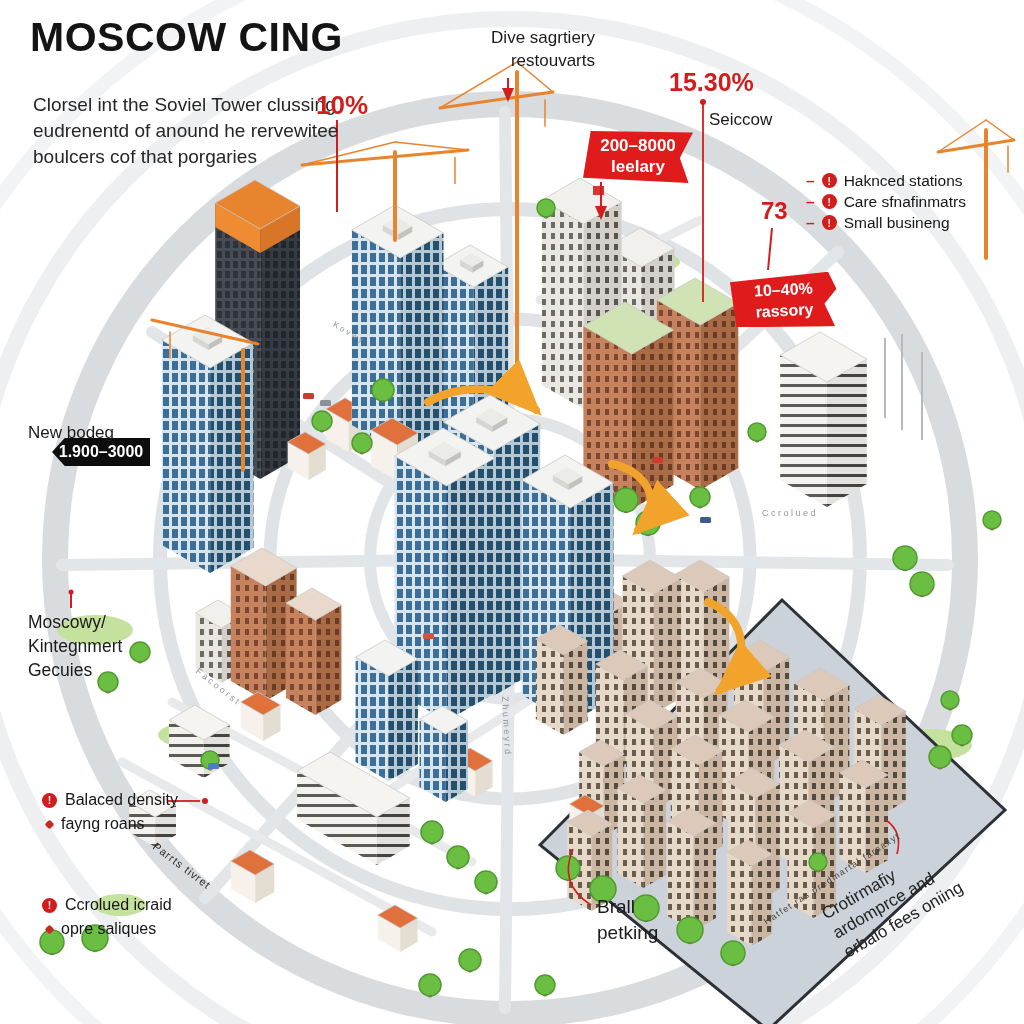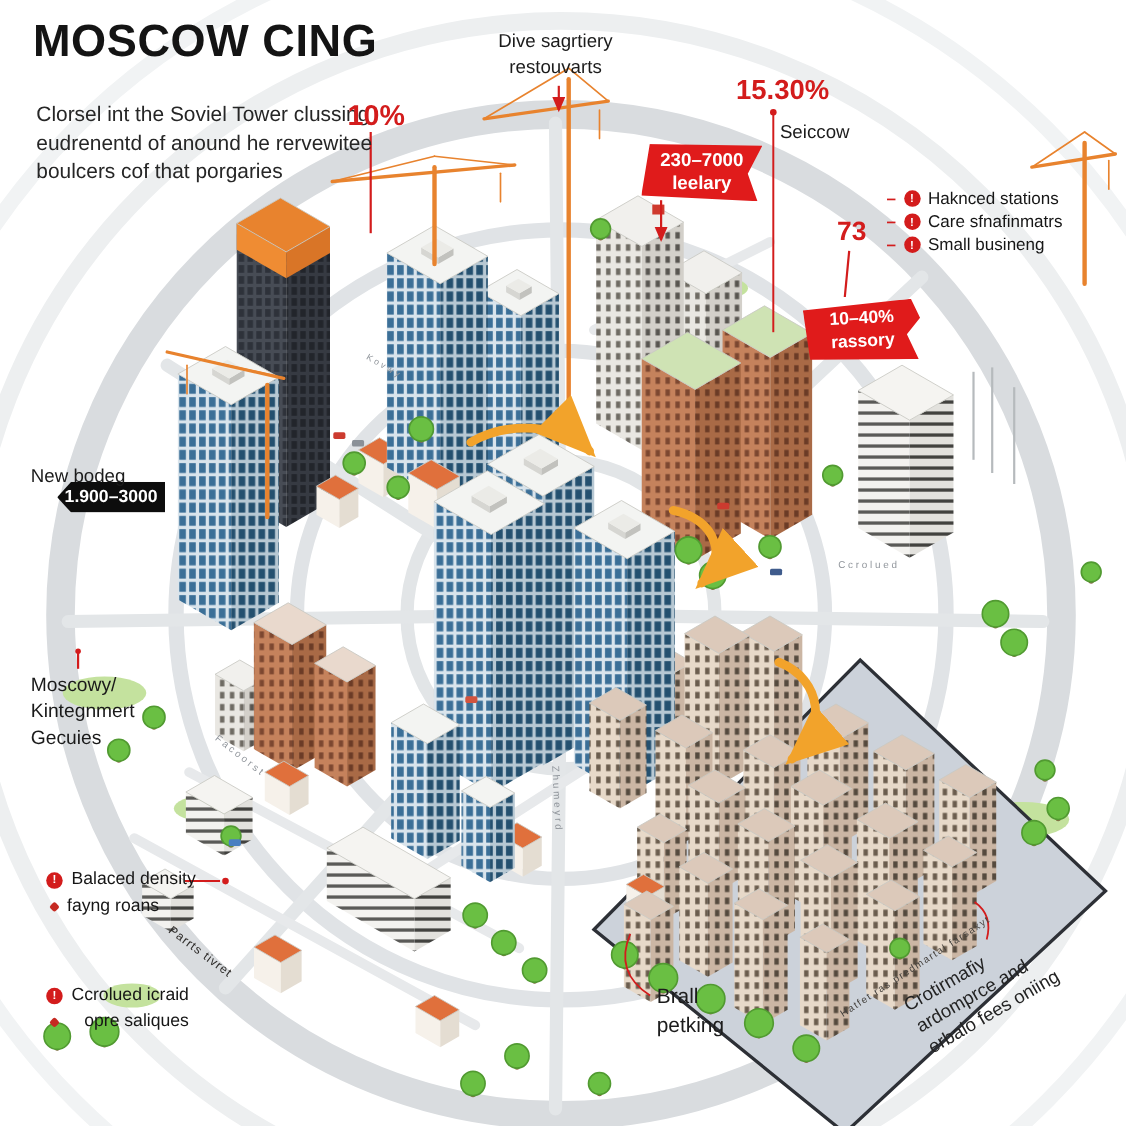--- a/index.html
+++ b/index.html
@@ -7,21 +7,21 @@
          font-family:Liberation Sans, sans-serif;color:#1a1a1a;}
   .abs{position:absolute;}
   svg.city{position:absolute;left:0;top:0;}
   .title{left:30px;top:14px;font-size:41px;font-weight:800;letter-spacing:.5px;color:#141414;}
   .subtitle{left:33px;top:92px;font-size:19px;line-height:26px;color:#262626;}
   .pct{font-weight:800;color:#d31c1c;}
   .pct-cranes{left:316px;top:90px;font-size:26px;}
   .pct-growth{left:669px;top:68px;font-size:25px;}
   .count73{left:761px;top:197px;font-size:24px;font-weight:800;color:#d31c1c;}
   .blk-label{color:#1b1b1b;font-size:17px;}
-  .diversity{left:415px;top:26px;width:180px;text-align:center;line-height:23px;}
+  .diversity{left:415px;top:26px;width:180px;text-align:right;line-height:23px;}
   .seiccow{left:709px;top:110px;}
   .flag{position:absolute;background:#e01b1b;color:#fff;font-weight:700;text-align:center;}
   .flag-salary{left:583px;top:131px;width:110px;height:48px;font-size:17px;line-height:21px;padding-top:4px;
                clip-path:polygon(7% 0,100% 3%,88% 52%,96% 100%,0 90%);}
   .flag-history{left:731px;top:274px;width:106px;height:50px;font-size:16px;line-height:21px;padding-top:5px;
                transform:rotate(-3deg);clip-path:polygon(0 10%,93% 0,100% 32%,88% 58%,97% 100%,4% 92%);}
   .flag-black{left:52px;top:391px;width:98px;height:28px;background:#0d0d0d;color:#fff;font-weight:700;
               font-size:16px;line-height:28px;text-align:center;
               clip-path:polygon(13% 0,100% 0,100% 100%,13% 100%,0 50%);margin-top:47px;}
   .newbodeg{left:28px;top:423px;font-size:17px;}
@@ -534,21 +534,21 @@
   </div>
 
   <div class="abs pct pct-cranes">10%</div>
 
   <div class="abs blk-label diversity">
     <div>Dive sagrtiery</div>
     <div>restouvarts</div>
   </div>
 
   <div class="abs flag flag-salary">
-    <div>230–7000</div>
+    <div>200–8000</div>
     <div>leelary</div>
   </div>
 
   <div class="abs pct pct-growth">15.30%</div>
   <div class="abs blk-label seiccow">Seiccow</div>
 
   <div class="abs legend-right">
     <div class="legend-row">
       <span class="dash">–</span>
       <span class="alert-ic">!</span>
@@ -591,21 +591,21 @@
       <span class="dot-red"></span>
       <span>fayng roans</span>
     </div>
   </div>
 
   <div class="abs legend-bl" style="left:42px;top:896px;">
     <div class="lg-row">
       <span class="alert-ic">!</span>
       <span>Ccrolued icraid</span>
     </div>
-    <div class="lg-row" style="margin-top:6px;margin-left:4px;justify-content:space-between;">
+    <div class="lg-row" style="margin-top:6px;margin-left:4px;">
       <span class="dot-red"></span>
       <span>opre saliques</span>
     </div>
   </div>
 
   <div class="abs brall">
     <div>Brall</div>
     <div>petking</div>
   </div>
 

